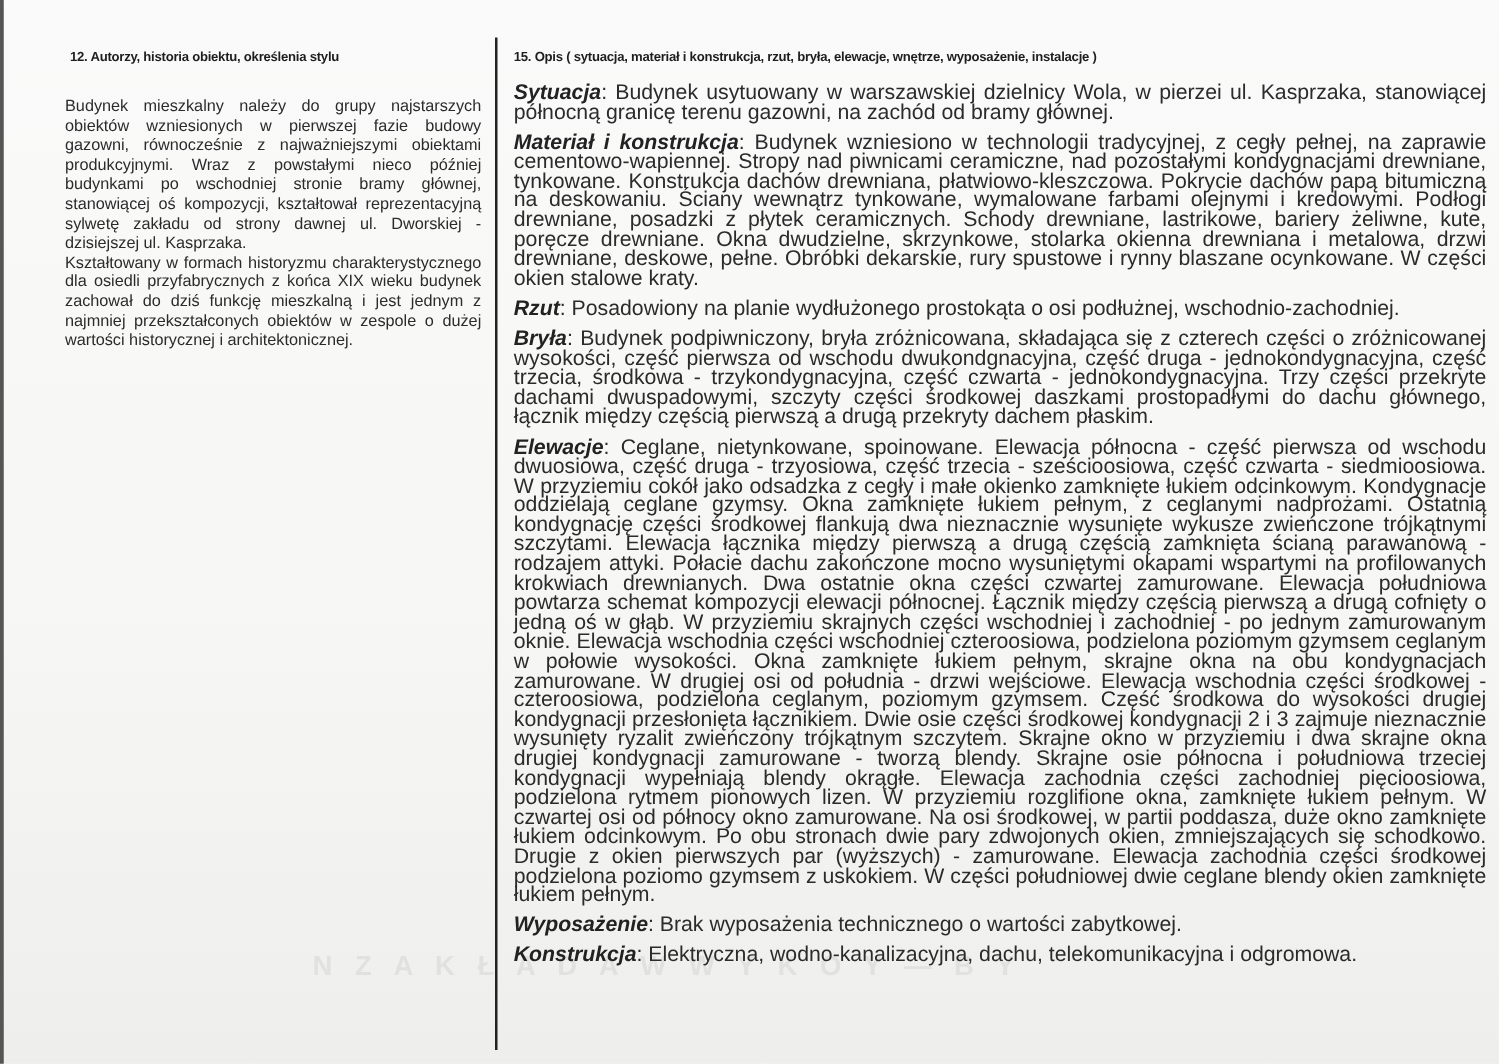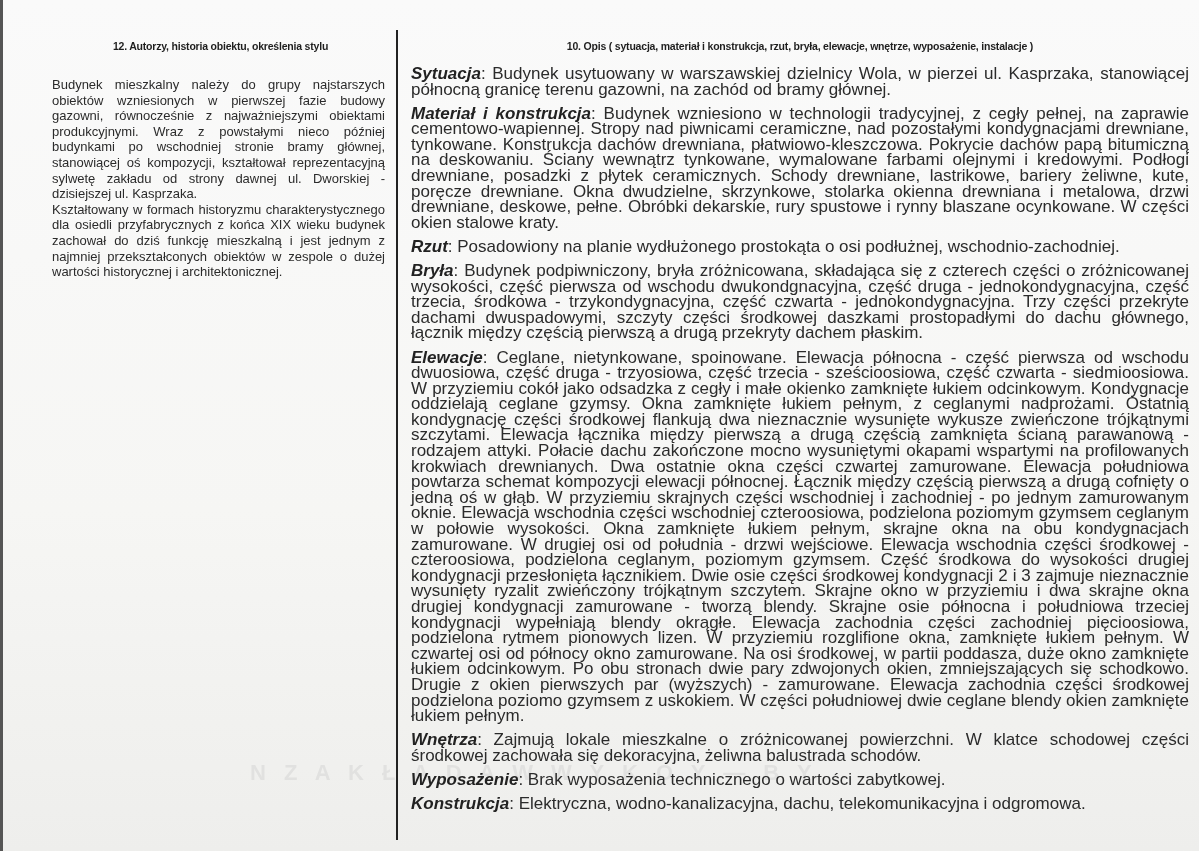--- a/index.html
+++ b/index.html
@@ -21,21 +21,21 @@
     position: absolute; left: 396px; top: 30px; width: 2px; height: 810px; background: #222;
   }
   .col-left {
     position: absolute; left: 52px; top: 40px; width: 333px;
   }
   .col-right {
     position: absolute; left: 411px; top: 40px; width: 778px;
   }
   .sec-title {
     font-size: 10.5px; font-weight: bold; letter-spacing: -0.2px;
-    margin: 0 0 4px 0; color: #1e1e1e; text-align: center;
+    margin: 0 0 4px 0; color: #1e1e1e;
   }
   .col-left .sec-title { margin-left: 4px; }
   .left-body {
     margin-top: 25px;
     font-size: 13px; line-height: 15.6px; text-align: justify;
     color: #2b2b2b;
   }
   .left-body p { margin: 0; }
   .right-body { margin-top: 14px; font-size: 17px; line-height: 15.6px; color: #2b2b2b; }
   .para { margin: 0 0 8.5px 0; text-align: justify; }
@@ -57,25 +57,24 @@
     <div class="sec-title">12. Autorzy, historia obiektu, określenia stylu</div>
     <div class="left-body">
       <p>Budynek mieszkalny należy do grupy najstarszych obiektów wzniesionych w pierwszej fazie budowy gazowni, równocześnie z najważniejszymi obiektami produkcyjnymi. Wraz z powstałymi nieco później budynkami po wschodniej stronie bramy głównej, stanowiącej oś kompozycji, kształtował reprezentacyjną sylwetę zakładu od strony dawnej ul. Dworskiej - dzisiejszej ul. Kasprzaka.</p>
       <p>Kształtowany w formach historyzmu charakterystycznego dla osiedli przyfabrycznych z końca XIX wieku budynek zachował do dziś funkcję mieszkalną i jest jednym z najmniej przekształconych obiektów w zespole o dużej wartości historycznej i architektonicznej.</p>
     </div>
   </div>
 
   <div class="divider"></div>
 
   <div class="col-right">
-    <div class="sec-title">10. Opis ( sytuacja, materiał i konstrukcja, rzut, bryła, elewacje, wnętrze, wyposażenie, instalacje )</div>
+    <div class="sec-title">15. Opis ( sytuacja, materiał i konstrukcja, rzut, bryła, elewacje, wnętrze, wyposażenie, instalacje )</div>
     <div class="right-body">
       <p class="para"><span class="lbl">Sytuacja</span><span>: Budynek usytuowany w warszawskiej dzielnicy Wola, w pierzei ul. Kasprzaka, stanowiącej północną granicę terenu gazowni, na zachód od bramy głównej.</span></p>
       <p class="para"><span class="lbl">Materiał i konstrukcja</span><span>: Budynek wzniesiono w technologii tradycyjnej, z cegły pełnej, na zaprawie cementowo-wapiennej. Stropy nad piwnicami ceramiczne, nad pozostałymi kondygnacjami drewniane, tynkowane. Konstrukcja dachów drewniana, płatwiowo-kleszczowa. Pokrycie dachów papą bitumiczną na deskowaniu. Ściany wewnątrz tynkowane, wymalowane farbami olejnymi i kredowymi. Podłogi drewniane, posadzki z płytek ceramicznych. Schody drewniane, lastrikowe, bariery żeliwne, kute, poręcze drewniane. Okna dwudzielne, skrzynkowe, stolarka okienna drewniana i metalowa, drzwi drewniane, deskowe, pełne. Obróbki dekarskie, rury spustowe i rynny blaszane ocynkowane. W części okien stalowe kraty.</span></p>
       <p class="para"><span class="lbl">Rzut</span><span>: Posadowiony na planie wydłużonego prostokąta o osi podłużnej, wschodnio-zachodniej.</span></p>
       <p class="para"><span class="lbl">Bryła</span><span>: Budynek podpiwniczony, bryła zróżnicowana, składająca się z czterech części o zróżnicowanej wysokości, część pierwsza od wschodu dwukondgnacyjna, część druga - jednokondygnacyjna, część trzecia, środkowa - trzykondygnacyjna, część czwarta - jednokondygnacyjna. Trzy części przekryte dachami dwuspadowymi, szczyty części środkowej daszkami prostopadłymi do dachu głównego, łącznik między częścią pierwszą a drugą przekryty dachem płaskim.</span></p>
       <p class="para"><span class="lbl">Elewacje</span><span>: Ceglane, nietynkowane, spoinowane. Elewacja północna - część pierwsza od wschodu dwuosiowa, część druga - trzyosiowa, część trzecia - sześcioosiowa, część czwarta - siedmioosiowa. W przyziemiu cokół jako odsadzka z cegły i małe okienko zamknięte łukiem odcinkowym. Kondygnacje oddzielają ceglane gzymsy. Okna zamknięte łukiem pełnym, z ceglanymi nadprożami. Ostatnią kondygnację części środkowej flankują dwa nieznacznie wysunięte wykusze zwieńczone trójkątnymi szczytami. Elewacja łącznika między pierwszą a drugą częścią zamknięta ścianą parawanową - rodzajem attyki. Połacie dachu zakończone mocno wysuniętymi okapami wspartymi na profilowanych krokwiach drewnianych. Dwa ostatnie okna części czwartej zamurowane. Elewacja południowa powtarza schemat kompozycji elewacji północnej. Łącznik między częścią pierwszą a drugą cofnięty o jedną oś w głąb. W przyziemiu skrajnych części wschodniej i zachodniej - po jednym zamurowanym oknie. Elewacja wschodnia części wschodniej czteroosiowa, podzielona poziomym gzymsem ceglanym w połowie wysokości. Okna zamknięte łukiem pełnym, skrajne okna na obu kondygnacjach zamurowane. W drugiej osi od południa - drzwi wejściowe. Elewacja wschodnia części środkowej - czteroosiowa, podzielona ceglanym, poziomym gzymsem. Część środkowa do wysokości drugiej kondygnacji przesłonięta łącznikiem. Dwie osie części środkowej kondygnacji 2 i 3 zajmuje nieznacznie wysunięty ryzalit zwieńczony trójkątnym szczytem. Skrajne okno w przyziemiu i dwa skrajne okna drugiej kondygnacji zamurowane - tworzą blendy. Skrajne osie północna i południowa trzeciej kondygnacji wypełniają blendy okrągłe. Elewacja zachodnia części zachodniej pięcioosiowa, podzielona rytmem pionowych lizen. W przyziemiu rozglifione okna, zamknięte łukiem pełnym. W czwartej osi od północy okno zamurowane. Na osi środkowej, w partii poddasza, duże okno zamknięte łukiem odcinkowym. Po obu stronach dwie pary zdwojonych okien, zmniejszających się schodkowo. Drugie z okien pierwszych par (wyższych) - zamurowane. Elewacja zachodnia części środkowej podzielona poziomo gzymsem z uskokiem. W części południowej dwie ceglane blendy okien zamknięte łukiem pełnym.</span></p>
-      <p class="para"><span class="lbl">Wnętrza</span><span>: Zajmują lokale mieszkalne o zróżnicowanej powierzchni. W klatce schodowej części środkowej zachowała się dekoracyjna, żeliwna balustrada schodów.</span></p>
       <p class="para"><span class="lbl">Wyposażenie</span><span>: Brak wyposażenia technicznego o wartości zabytkowej.</span></p>
       <p class="para"><span class="lbl">Konstrukcja</span><span>: Elektryczna, wodno-kanalizacyjna, dachu, telekomunikacyjna i odgromowa.</span></p>
     </div>
   </div>
 </div>
 
 </body></html>

